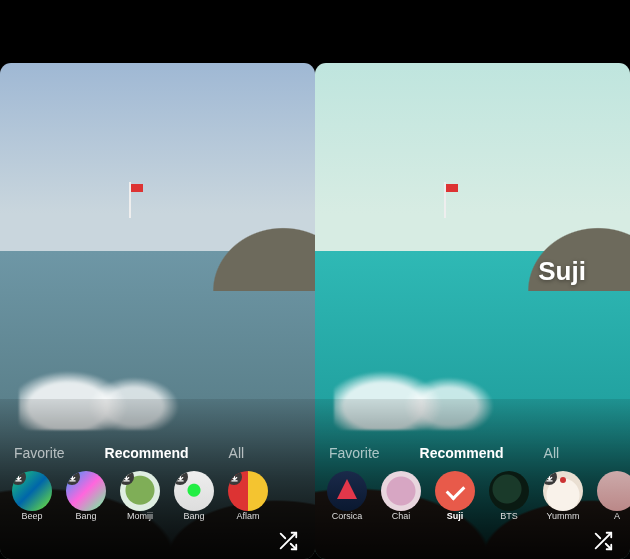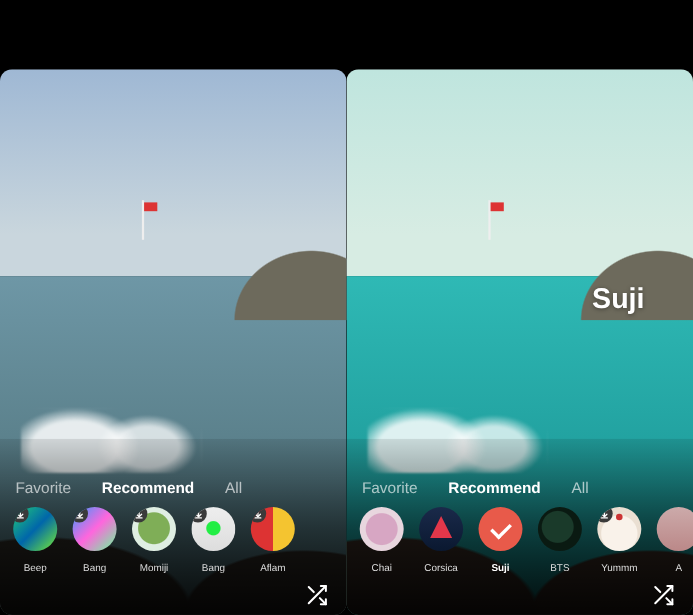--- a/index.html
+++ b/index.html
@@ -80,21 +80,21 @@
   position: absolute;
   left: 0; right: 0; bottom: 0;
   height: 160px;
   background: linear-gradient(to top, rgba(0,0,0,.9) 0%, rgba(0,0,0,.55) 50%, rgba(0,0,0,.1) 100%);
   display: flex;
   flex-direction: column;
   justify-content: flex-end;
 }
 .tabs {
   display: flex;
-  gap: 28px;
+  gap: 40px;
   padding: 0 14px 10px;
   align-items: baseline;
 }
 .tab {
   color: rgba(255,255,255,.65);
   font-size: 14px;
   font-weight: 500;
   cursor: pointer;
 }
 .tab.active {
@@ -124,21 +124,21 @@
 .dlbadge {
   position: absolute;
   top: -2px; left: -2px;
   width: 16px; height: 16px;
   border-radius: 50%;
   background: #3a3a3a;
   display: flex; align-items: center; justify-content: center;
 }
 .dlbadge svg { width: 9px; height: 9px; }
 .flabel {
-  margin-top: 10px;
+  margin-top: 0;
   font-size: 9px;
   color: #ddd;
   white-space: nowrap;
   text-align: right;
 }
 .flabel.sel { font-weight: 700; color: #fff; }
 .actionbar {
   height: 32px;
   display: flex;
   align-items: center;
@@ -272,26 +272,26 @@
     </div>
     <div class="filter-name-overlay">Suji</div>
     <div class="bottom">
       <div class="tabs">
         <span class="tab">Favorite</span>
         <span class="tab active">Recommend</span>
         <span class="tab">All</span>
       </div>
       <div class="strip">
           <div class="filter">
+            <div class="thumb g-corsica"></div>
+            <div class="flabel">Corsica</div>
+          </div>
+          <div class="filter">
             <div class="thumb g-chai"></div>
             <div class="flabel">Chai</div>
-          </div>
-          <div class="filter">
-            <div class="thumb g-corsica"></div>
-            <div class="flabel">Corsica</div>
           </div>
           <div class="filter">
             <div class="thumb g-suji"></div>
             <div class="flabel sel">Suji</div>
           </div>
           <div class="filter">
             <div class="thumb g-bts"></div>
             <div class="flabel">BTS</div>
           </div>
           <div class="filter">

